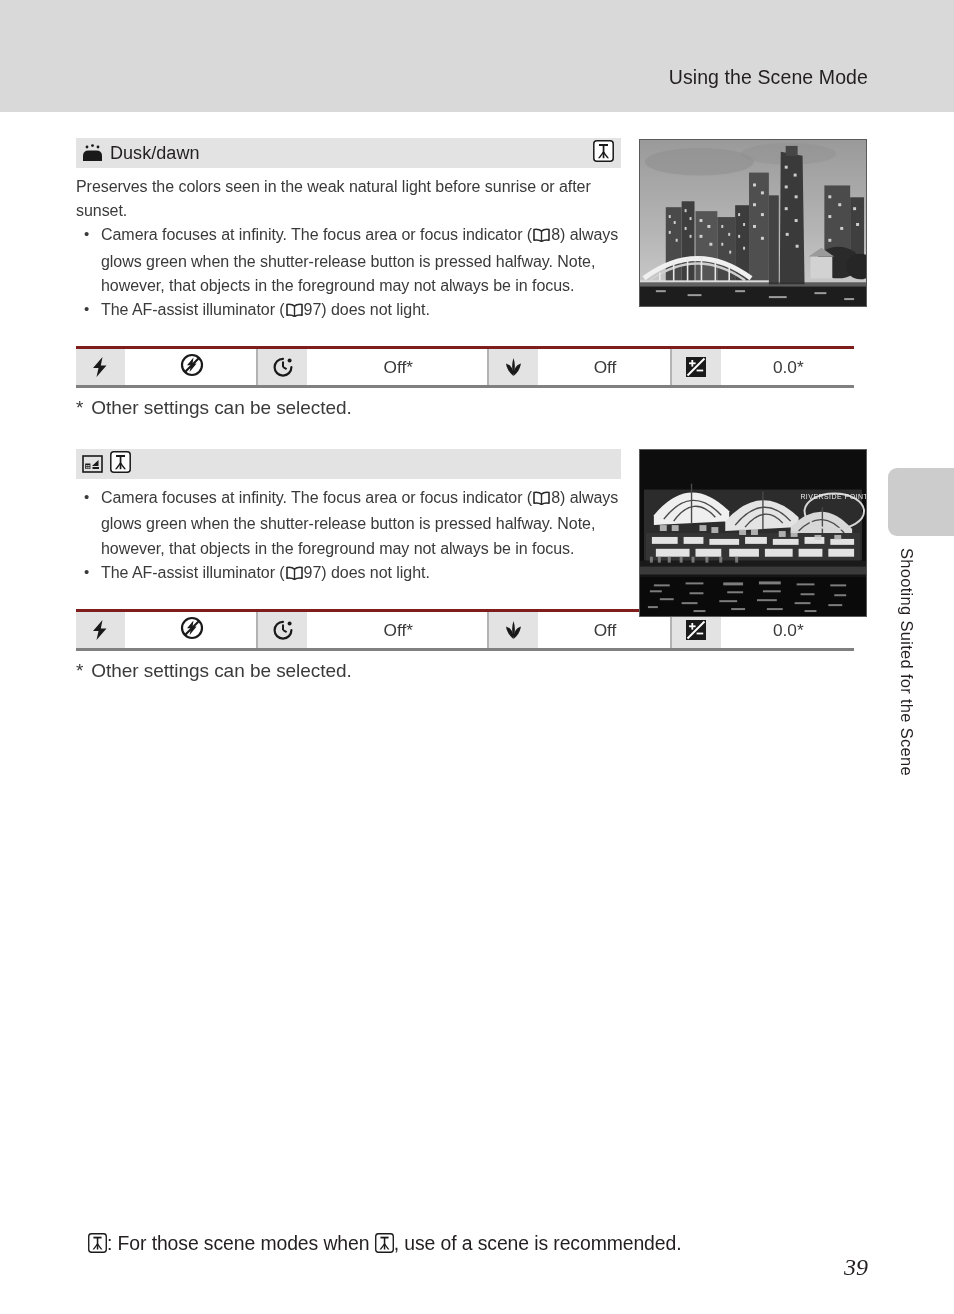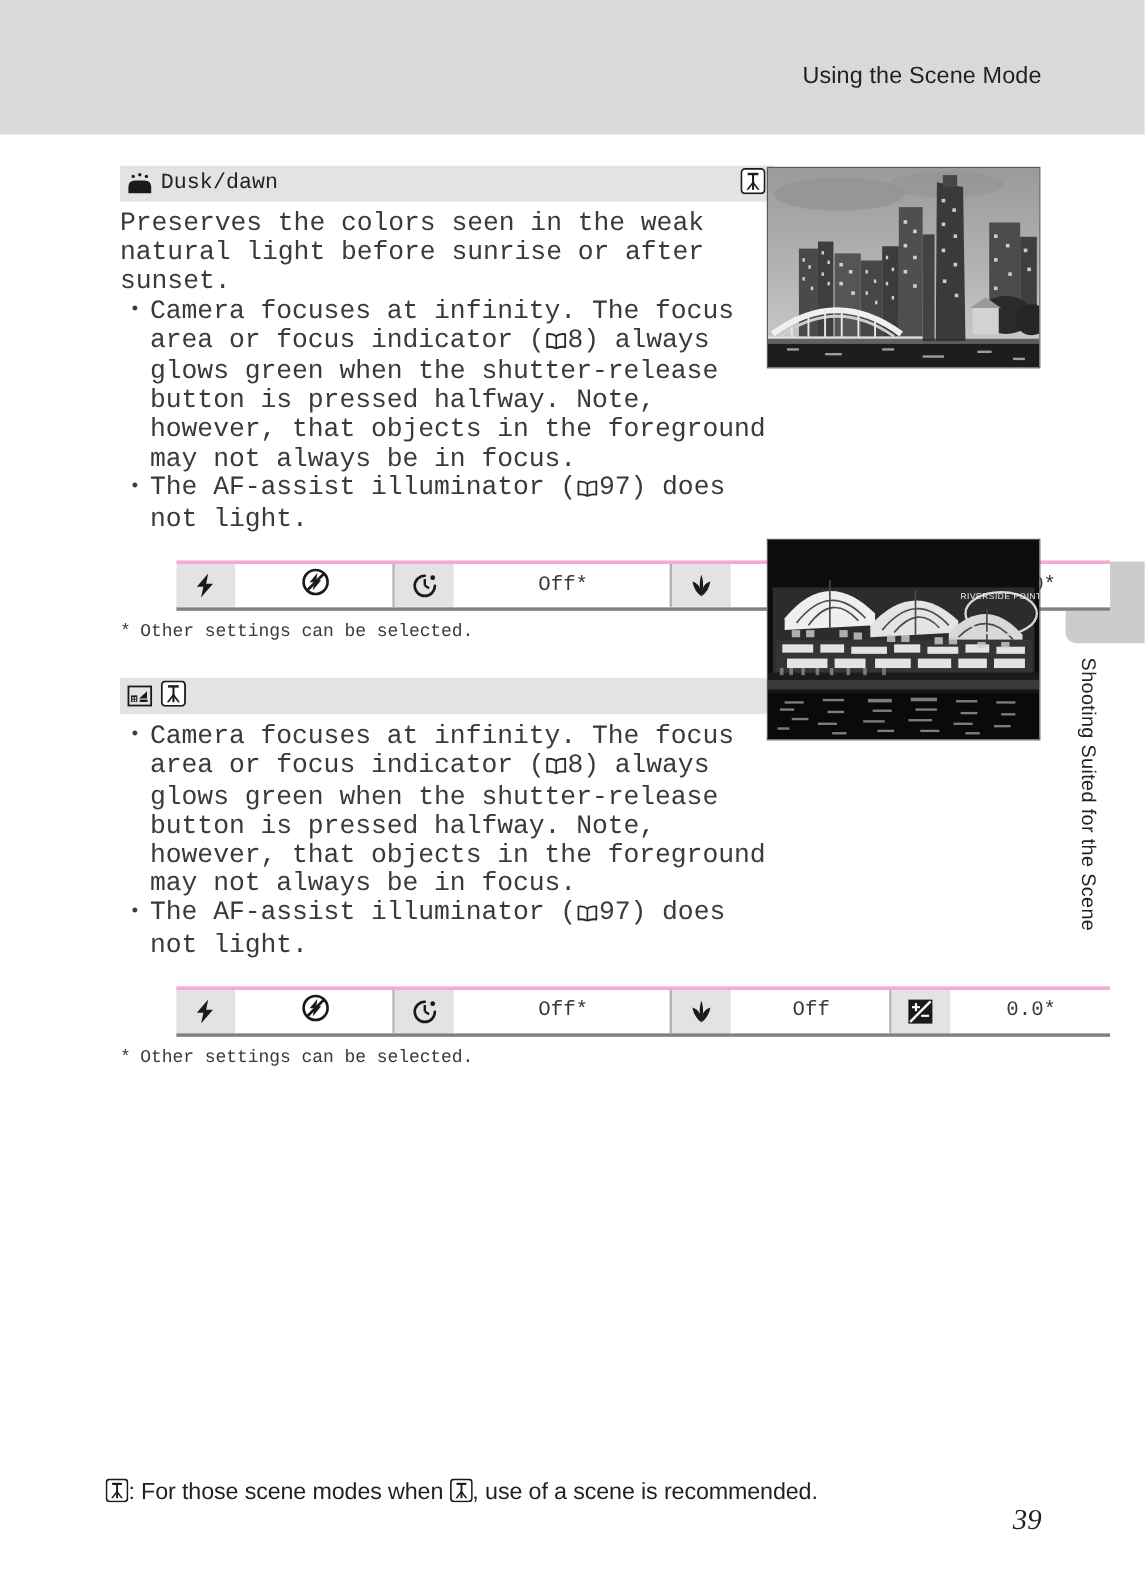--- a/index.html
+++ b/index.html
@@ -19,21 +19,21 @@
   
   .header-band {
     position: absolute;
     left: 0; top: 0;
     width: 954px; height: 112px;
     background: #d9d9d9;
   }
   .header-title {
     position: absolute;
     right: 86px;
-    top: 64px;
+    top: 77px;
     transform: translateY(-50%);
     font-size: 19.5px;
     letter-spacing: .1px;
     color: #231f20;
     white-space: nowrap;
   }
 
   
   .thumb-tab {
     position: absolute;
@@ -53,24 +53,23 @@
     color: #231f20;
     writing-mode: vertical-rl;
     text-orientation: mixed;
     letter-spacing: .3px;
     white-space: nowrap;
   }
 
   
   .content {
     position: absolute;
-    left: 100px;
+    left: 76px;
     top: 138px;
     width: 779px;
-    font-family: Liberation Mono, monospace;
   }
 
   .section { position: relative; }
 
   .section-header {
     background: #e3e3e3;
     height: 30px;
     display: flex;
     align-items: center;
     padding: 0 7px 0 6px;
@@ -87,21 +86,21 @@
     font-size: 18px;
     color: #231f20;
     letter-spacing: .05px;
     flex: 1 1 auto;
     white-space: nowrap;
   }
   .section-header .tripod-badge { flex: 0 0 auto; }
 
   .body-text {
     width: 553px;
-    font-size: 22px;
+    font-size: 16px;
     line-height: 24.2px;
     color: #3a3a3a;
     margin-top: 7px;
     letter-spacing: -.05px;
   }
   .body-text p { margin: 0; }
   ul.bullets {
     list-style: none;
     margin: 0;
     padding: 0;
@@ -121,27 +120,26 @@
   }
   .book-ref {
     display: inline-block;
     vertical-align: -2px;
     margin: 0 1px;
   }
 
   
   .settings-table {
     width: 778px;
-    border-top: 3px solid #f9a8d4;
+    border-top: 3px solid #7f1d1d;
     border-bottom: 3px solid #808080;
     display: flex;
     height: 36px;
     box-sizing: content-box;
     background: #ffffff;
-    margin-left: 47px;
   }
   .settings-table .cell {
     display: flex;
     align-items: center;
     justify-content: center;
     box-sizing: border-box;
     height: 36px;
   }
   .settings-table .cell-icon {
     background: #e3e3e3;
@@ -155,21 +153,21 @@
   }
   .settings-table .cell-val.last { border-right: none; }
 
   .w-icon { width: 54px; }
   .w-val-1 { width: 140px; }
   .w-val-2 { width: 192px; }
   .w-val-3 { width: 140px; }
   .w-val-4 { width: 140px; }
 
   .footnote {
-    font-size: 15px;
+    font-size: 19px;
     color: #3a3a3a;
     margin-top: 9px;
     padding-left: 0;
     letter-spacing: -.05px;
   }
   .footnote .star { margin-right: 8px; }
 
   
   .photo {
     position: absolute;

